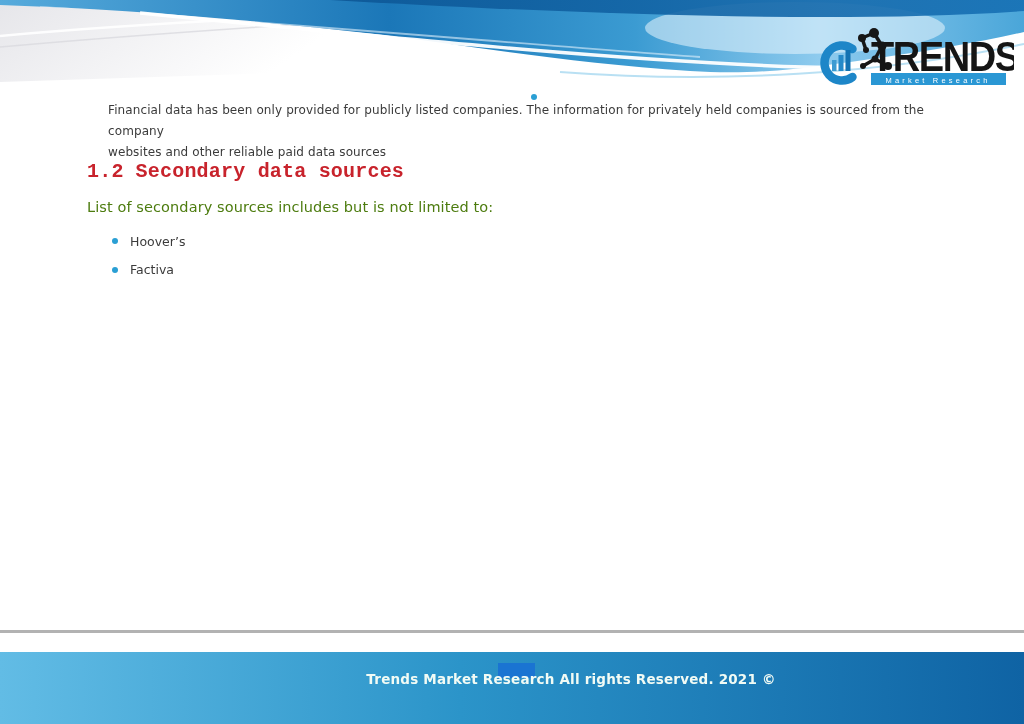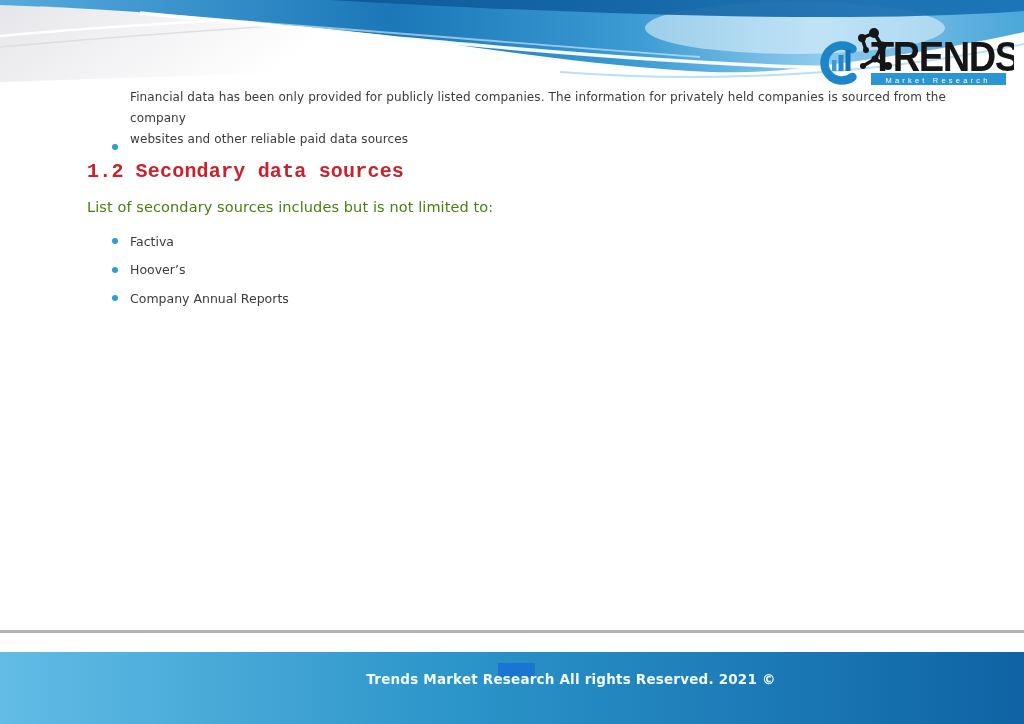--- a/index.html
+++ b/index.html
@@ -6,21 +6,21 @@
   body{
     width:1024px;height:724px;position:relative;overflow:hidden;
     background:#ffffff;
     font-family:"DejaVu Sans",sans-serif;
   }
   
   .header{position:absolute;top:0;left:0;width:936px;height:96px;}
   .logo{position:absolute;top:26px;left:818px;width:196px;height:64px;}
   
   .intro{position:absolute;left:108px;top:87px;width:860px;}
-  .intro .row{display:flex;align-items:flex-end;}
+  .intro .row{display:flex;align-items:center;flex-direction:column;}
   .dot{
     flex:0 0 auto;width:6px;height:6px;border-radius:50%;
     background:#2a9fd4;margin:7px 12px 0 4px;
   }
   .intro .text{
     font-size:12px;line-height:21px;color:#3b3b3b;letter-spacing:0.1px;
   }
   
   .section-heading{
     position:absolute;left:87px;top:160px;
@@ -150,28 +150,24 @@
 
 <h2 class="section-heading" style="margin:0">
   <span class="num">1.2</span><span>Secondary data sources</span>
 </h2>
 
 <div class="lead">List of secondary sources includes but is not limited to:</div>
 
 <div class="sources">
   <div class="row">
     <span class="dot"></span>
-    <span class="label">Factiva</span>
-  </div>
-  <div class="row">
-    <span class="dot"></span>
     <span class="label">Hoover’s</span>
   </div>
   <div class="row">
     <span class="dot"></span>
-    <span class="label">Company Annual Reports</span>
+    <span class="label">Factiva</span>
   </div>
 </div>
 
 <div class="footer-rule"></div>
 <div class="footer-bar"></div>
 <div class="footer-highlight"></div>
 <div class="footer-text">Trends Market Research All rights Reserved. 2021 ©</div>
 
 </body></html>

